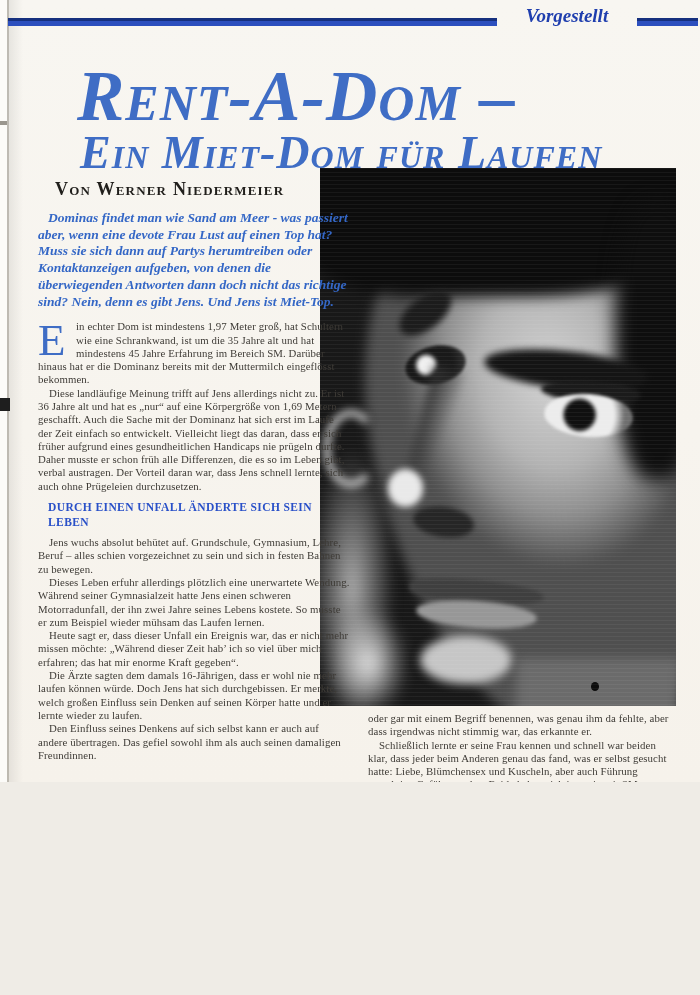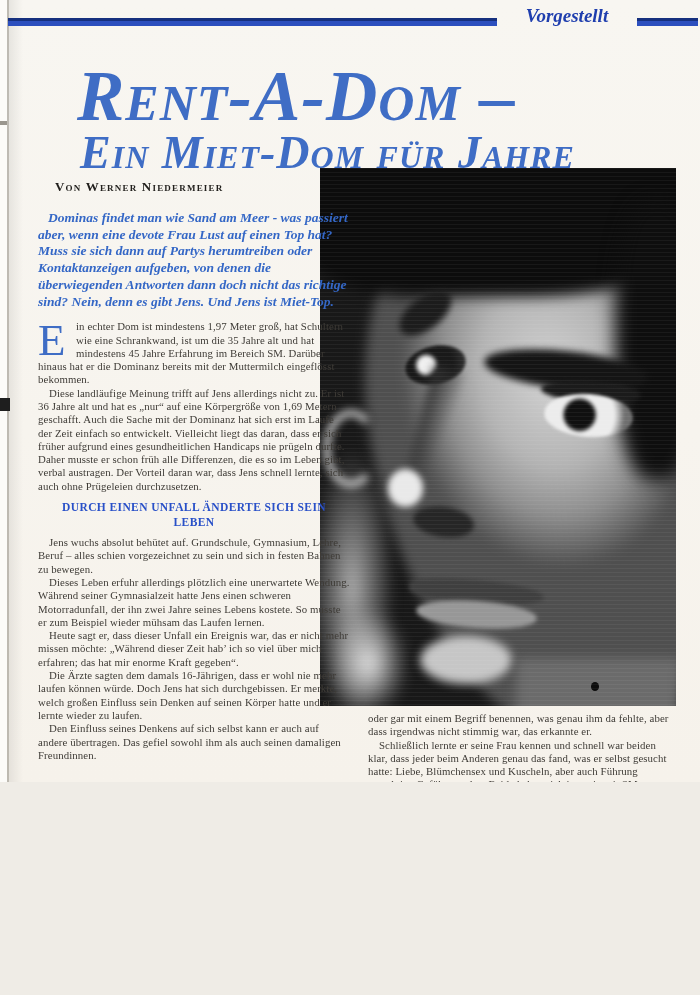--- a/index.html
+++ b/index.html
@@ -22,32 +22,32 @@
   .bar-right{left:637px;width:61px;}
   .tagline{position:absolute;left:498px;top:5px;width:138px;text-align:center;
            font-style:italic;font-weight:bold;font-size:19px;color:#1f3eae;}
   
   .title{position:absolute;left:52px;top:40px;color:#3f6dc5;font-style:italic;
          font-weight:bold;font-variant:small-caps;letter-spacing:1px;margin-left:25px;}
   .title .l1{display:block;font-size:71px;line-height:70px;}
   .title .l2{display:block;font-size:46px;line-height:44px;margin-top:0px;margin-left:3px;}
   
   .byline{position:absolute;left:55px;top:179px;font-variant:small-caps;
-          font-weight:bold;font-size:13px;letter-spacing:1.2px;color:#211f1c;}
+          font-weight:bold;font-size:18px;letter-spacing:1.2px;color:#211f1c;}
   
   .col-left{position:absolute;left:38px;top:210px;width:312px;}
   .col-right{position:absolute;left:368px;top:712px;width:308px;}
   .intro{margin:0 0 10px 0;font-style:italic;font-weight:bold;font-size:13.5px;
          line-height:16.7px;color:#3467c6;text-indent:10px;}
   p.body{margin:0;font-size:10.8px;line-height:13.3px;color:#3e3b36;
          letter-spacing:.1px;}
   p.indent{text-indent:11px;}
   .dropcap{float:left;font-size:45px;line-height:37px;width:35px;color:#3f6dc5;
            margin:2px 3px 0 0;}
-  h2.subhead{margin:7px 10px 6px;text-align:center;font-size:11.5px;line-height:15px;
+  h2.subhead{margin:7px 10px 6px;text-align:left;font-size:11.5px;line-height:15px;
              letter-spacing:.4px;color:#2950c8;text-transform:uppercase;font-weight:bold;}
   h2.sub2{margin:15px 10px 10px;}
   .footer{position:absolute;left:560px;top:962px;width:133px;text-align:left;
           font-size:12px;color:#3764c0;}
   
   .photo{position:absolute;left:320px;top:168px;width:356px;height:538px;
          background:#181818;overflow:hidden;}
   .photo *{position:absolute;}
   .p-face{left:16%;top:2%;width:96%;height:106%;
           border-radius:45% 55% 48% 52%/40% 45% 55% 60%;
@@ -103,21 +103,21 @@
   <div class="edge-shadow"></div>
   <div class="edge-tick"></div>
   <div class="edge-dash"></div>
 
   <div class="bar bar-left"></div>
   <div class="tagline">Vorgestellt</div>
   <div class="bar bar-right"></div>
 
   <h1 class="title">
     <span class="l1">Rent-A-Dom –</span>
-    <span class="l2">Ein Miet-Dom für Jahre</span>
+    <span class="l2">Ein Miet-Dom für Laufen</span>
   </h1>
 
   <div class="byline">Von Werner Niedermeier</div>
 
   <div class="photo" title="Schwarz-weiß Nahaufnahme des Gesichts eines Mannes">
     <div class="p-face"></div>
     <div class="p-hair"></div>
     <div class="p-hair-right"></div>
     <div class="p-blur-left"></div>
     <div class="p-blur-c"></div>

